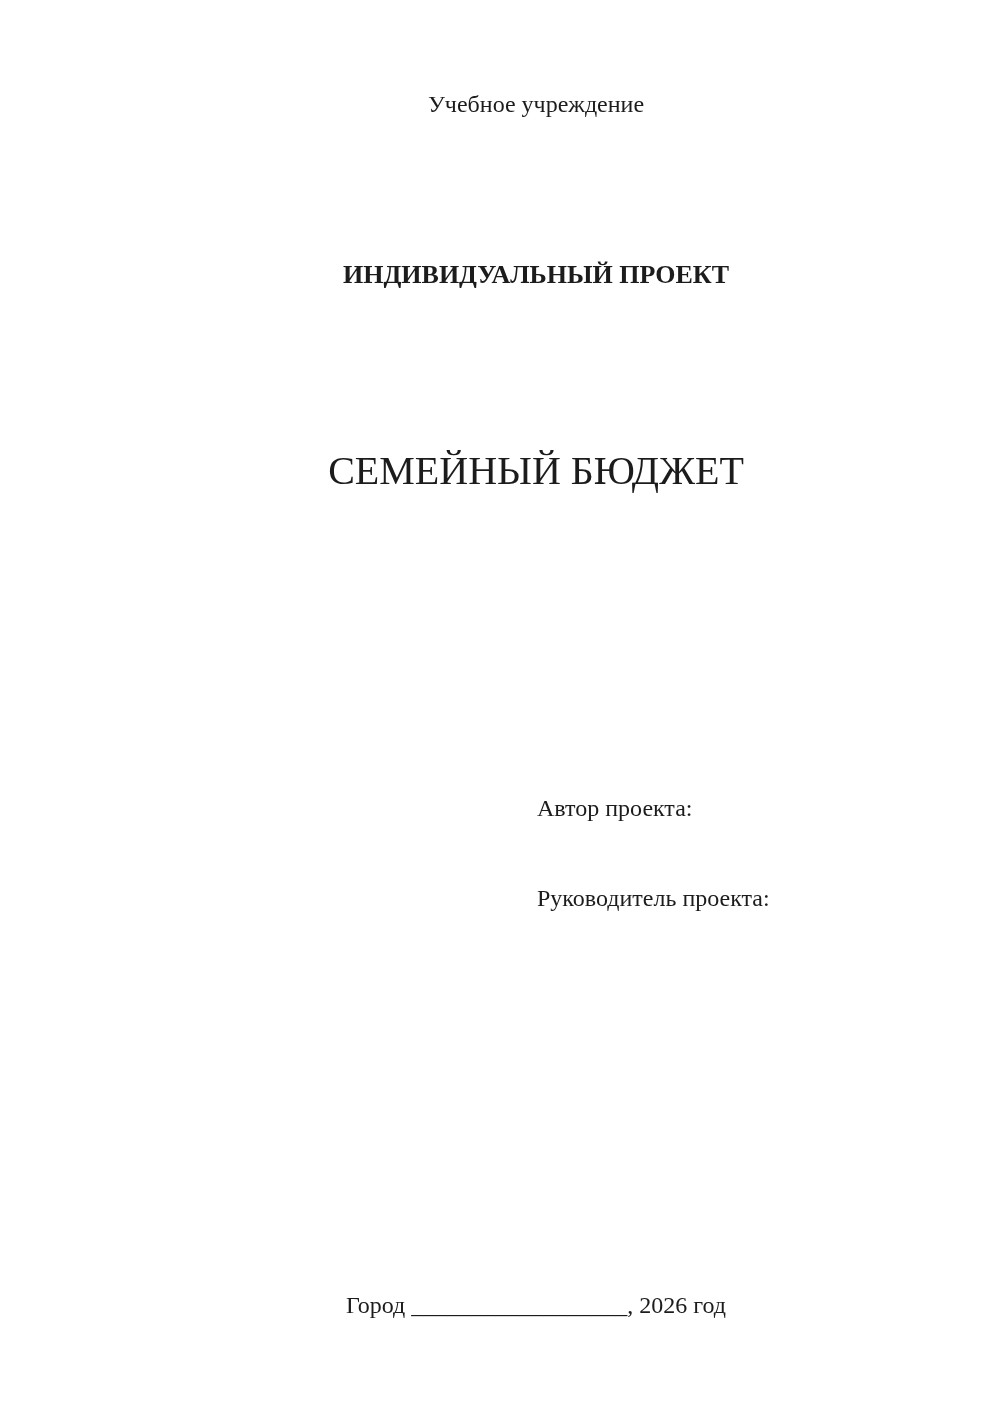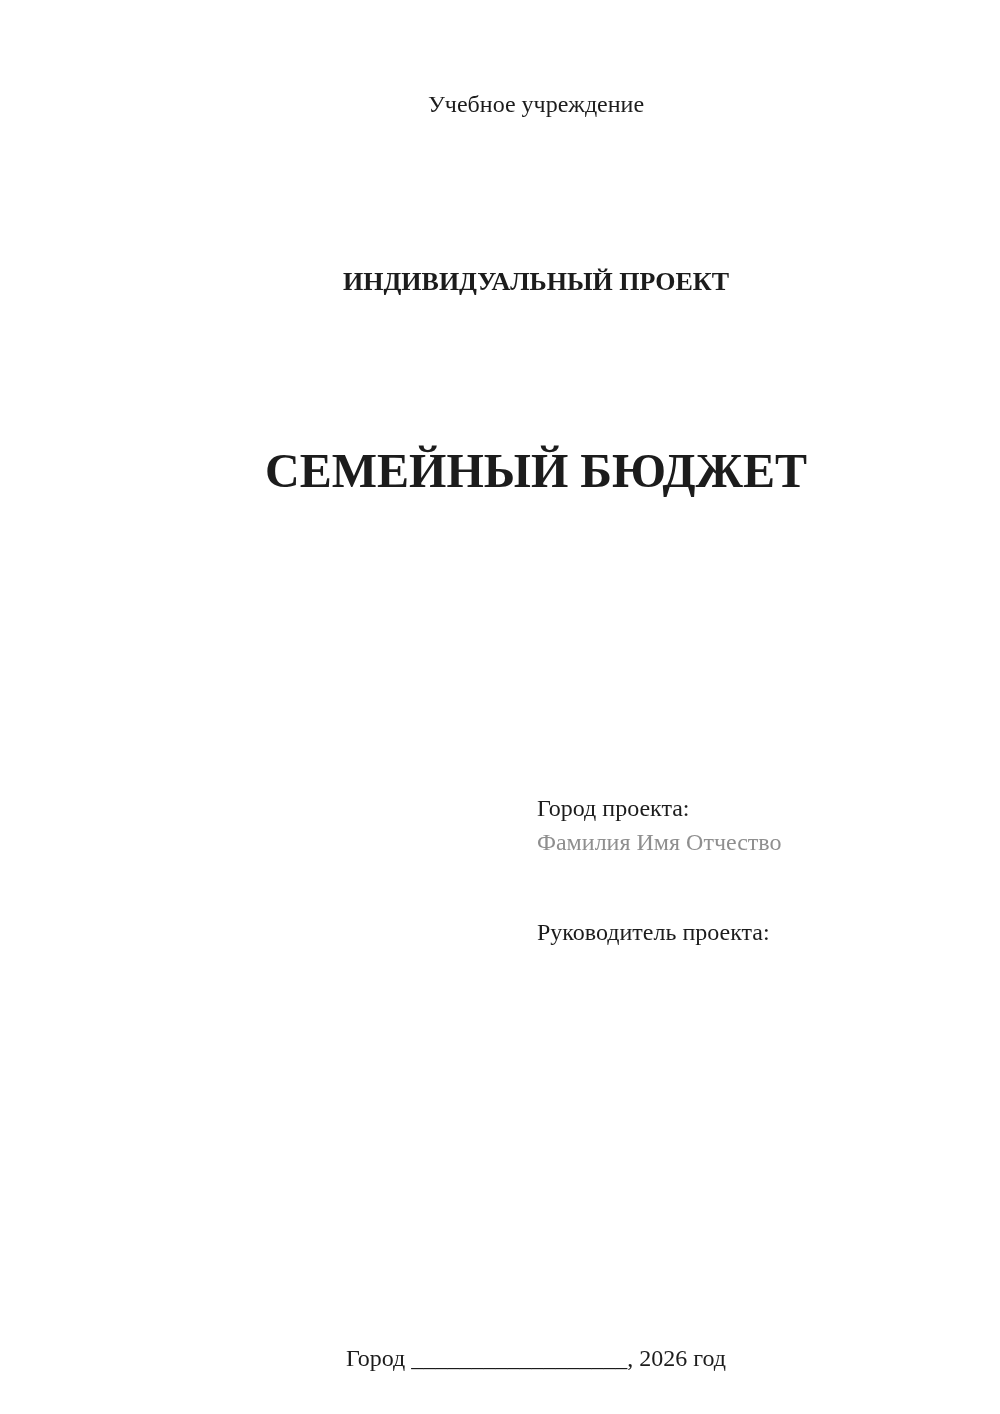--- a/index.html
+++ b/index.html
@@ -27,61 +27,59 @@
   .institution {
     top: 90px;
     font-size: 24px;
     line-height: 28px;
   }
   .project-type {
     top: 259px;
     font-size: 26px;
     line-height: 31px;
     font-weight: 700;
-    margin-top: 7px;
   }
   .project-title {
     top: 447px;
-    font-size: 48px;
+    font-size: 40px;
     line-height: 47px;
-    font-weight: 700;
+    font-weight: 400;
     text-align: center;
   }
   .credits {
     position: absolute;
     left: 537px;
     top: 791px;
     font-size: 24px;
     line-height: 34px;
   }
   .credits .group { margin: 0; }
   .credits .group + .group { margin-top: 56px; }
   .credits p { margin: 0; }
   .placeholder-text { color: #8f8f8f; }
   .footer-line {
-    top: 1344px;
+    top: 1291px;
     font-size: 24px;
     line-height: 29px;
   }
 </style>
 </head>
 <body>
 
 <div class="page">
 
   <div class="centered-line institution">Учебное учреждение</div>
 
   <div class="centered-line project-type">ИНДИВИДУАЛЬНЫЙ ПРОЕКТ</div>
 
   <div class="centered-line project-title">СЕМЕЙНЫЙ БЮДЖЕТ</div>
 
   <div class="credits">
     <div class="group">
-      <p>Город проекта:</p>
-      <p class="placeholder-text">Фамилия Имя Отчество</p>
+      <p>Автор проекта:</p>
     </div>
     <div class="group">
       <p>Руководитель проекта:</p>
     </div>
   </div>
 
   <div class="centered-line footer-line">Город __________________, 2026 год</div>
 
 </div>
 

